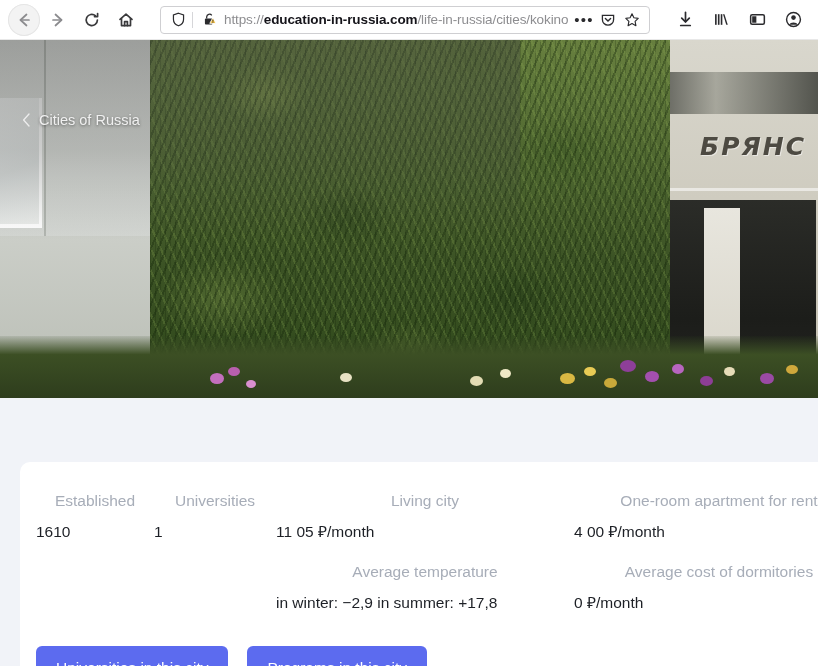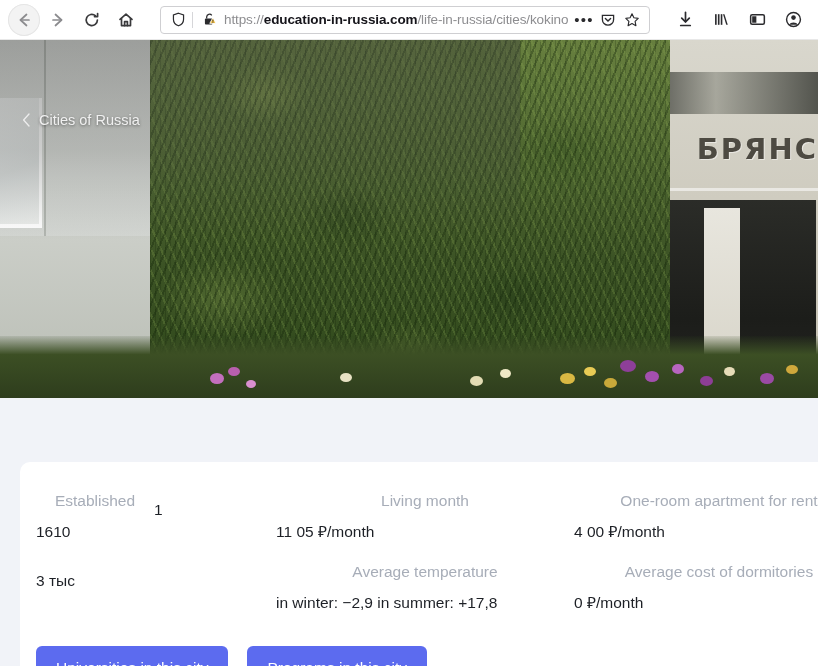--- a/index.html
+++ b/index.html
@@ -140,26 +140,27 @@
   
   .wall-right {
     position: absolute; right: 0; top: 0; width: 200px; height: 358px;
     background: linear-gradient(180deg,#d9d7cd 0%, #cfccc0 44%, #c3bfb1 100%);
   }
   .wall-right::before{
     content:""; position:absolute; left:0; top:148px; width:200px; height:3px;
     background: rgba(255,255,255,.55);
   }
   .sign-text {
-    position: absolute; right: 0px; top: 92px;
+    position: absolute; right: 12px; top: 92px;
     font-family: "DejaVu Sans", sans-serif;
-    font-size: 29px; font-weight: 700; letter-spacing: 2px;
+    font-size: 25px; font-weight: 700; letter-spacing: 2px;
     color: #4d4a42;
     text-shadow: 1px 1px 0 rgba(255,255,255,.5);
     white-space: nowrap;
+    font-style: italic;
   }
   .dark-door {
     position:absolute; right:2px; top:160px; width:150px; height:198px;
     background: linear-gradient(180deg,#2b2c28 0%, #1c1d1a 60%, #242522 100%);
   }
   .door-pillar{
     position:absolute; right:78px; top:168px; width:36px; height:190px;
     background: linear-gradient(180deg,#e8e6de 0%, #d5d2c6 100%);
   }
   .win-strip{
@@ -421,35 +422,35 @@
 
   <div class="info-card">
     <div class="stat-grid">
 
       <div>
         <div class="stat-label">Established</div>
         <div class="stat-value">1610</div>
       </div>
 
       <div>
+        <div class="stat-label">Universities</div>
         <div class="stat-value">1</div>
       </div>
 
       <div>
-        <div class="stat-label">Living month</div>
+        <div class="stat-label">Living city</div>
         <div class="stat-value">11 05 ₽/month</div>
       </div>
 
       <div>
         <div class="stat-label">One-room apartment for rent</div>
         <div class="stat-value">4 00 ₽/month</div>
       </div>
 
       <div>
-        <div class="stat-value">3 тыс</div>
       </div>
 
       <div style="grid-column: 3 / 4;">
         <div class="stat-label">Average temperature</div>
         <div class="stat-value">in winter: −2,9 in summer: +17,8</div>
       </div>
 
       <div>
         <div class="stat-label">Average cost of dormitories</div>
         <div class="stat-value">0 ₽/month</div>

